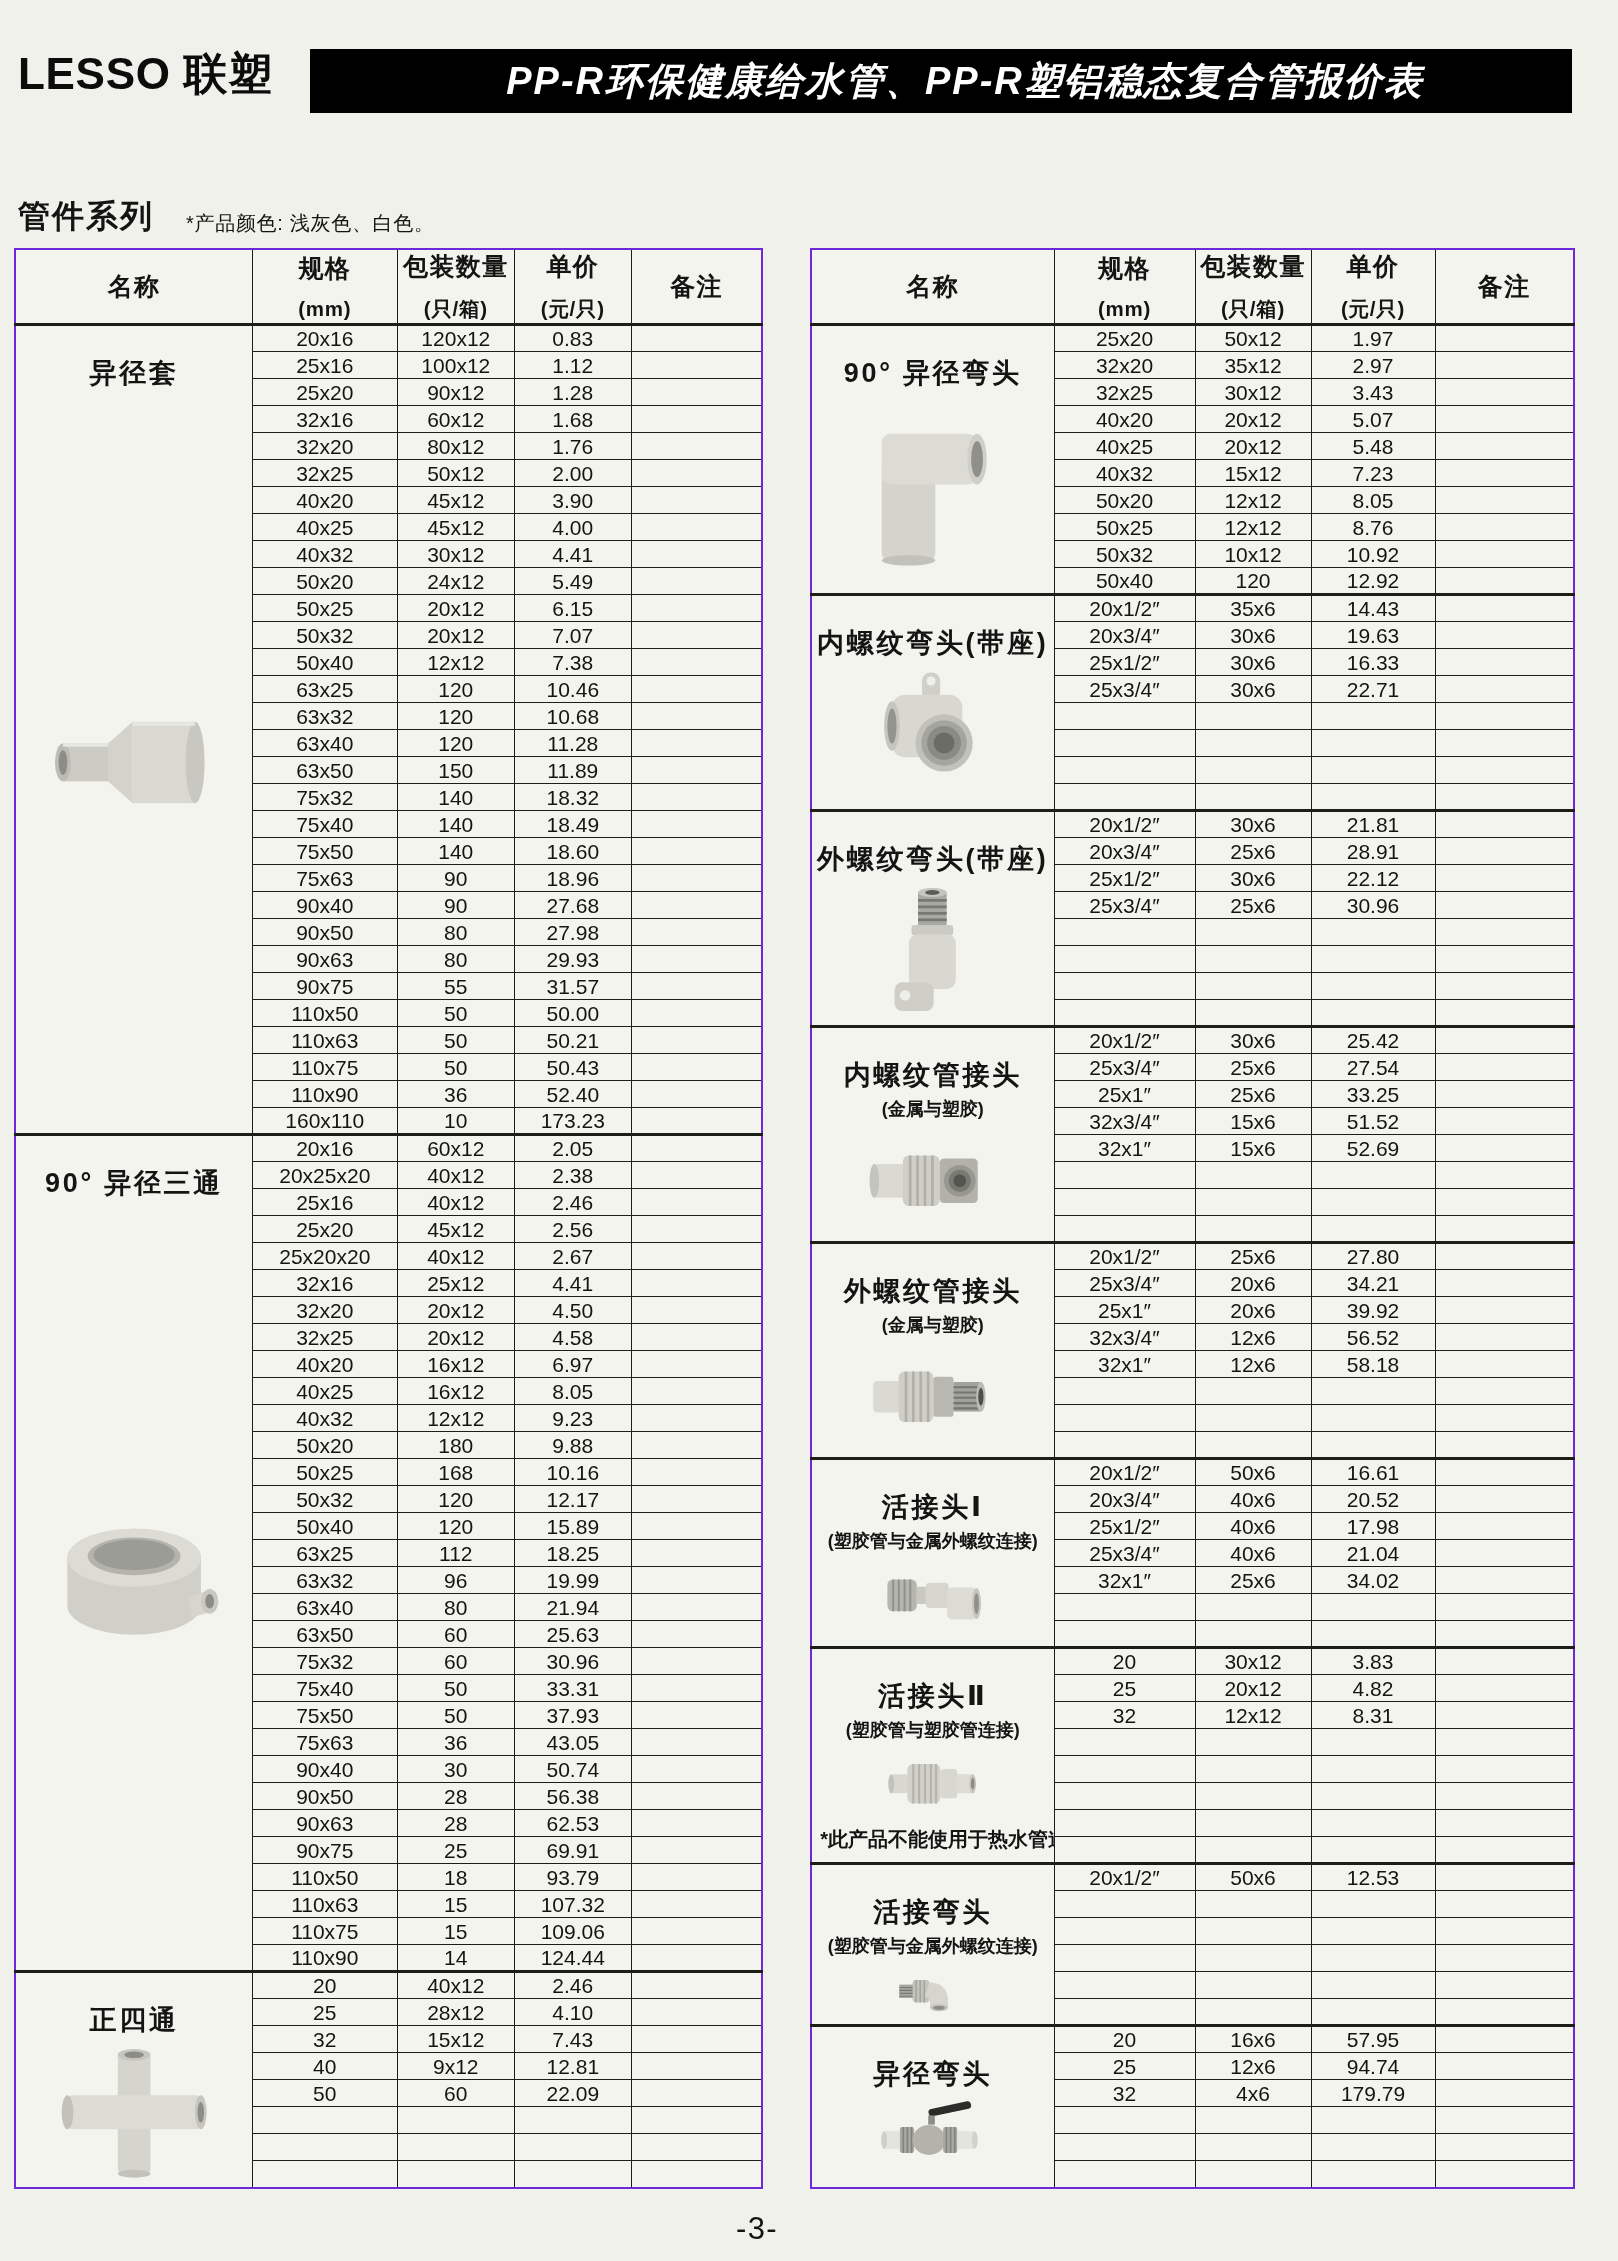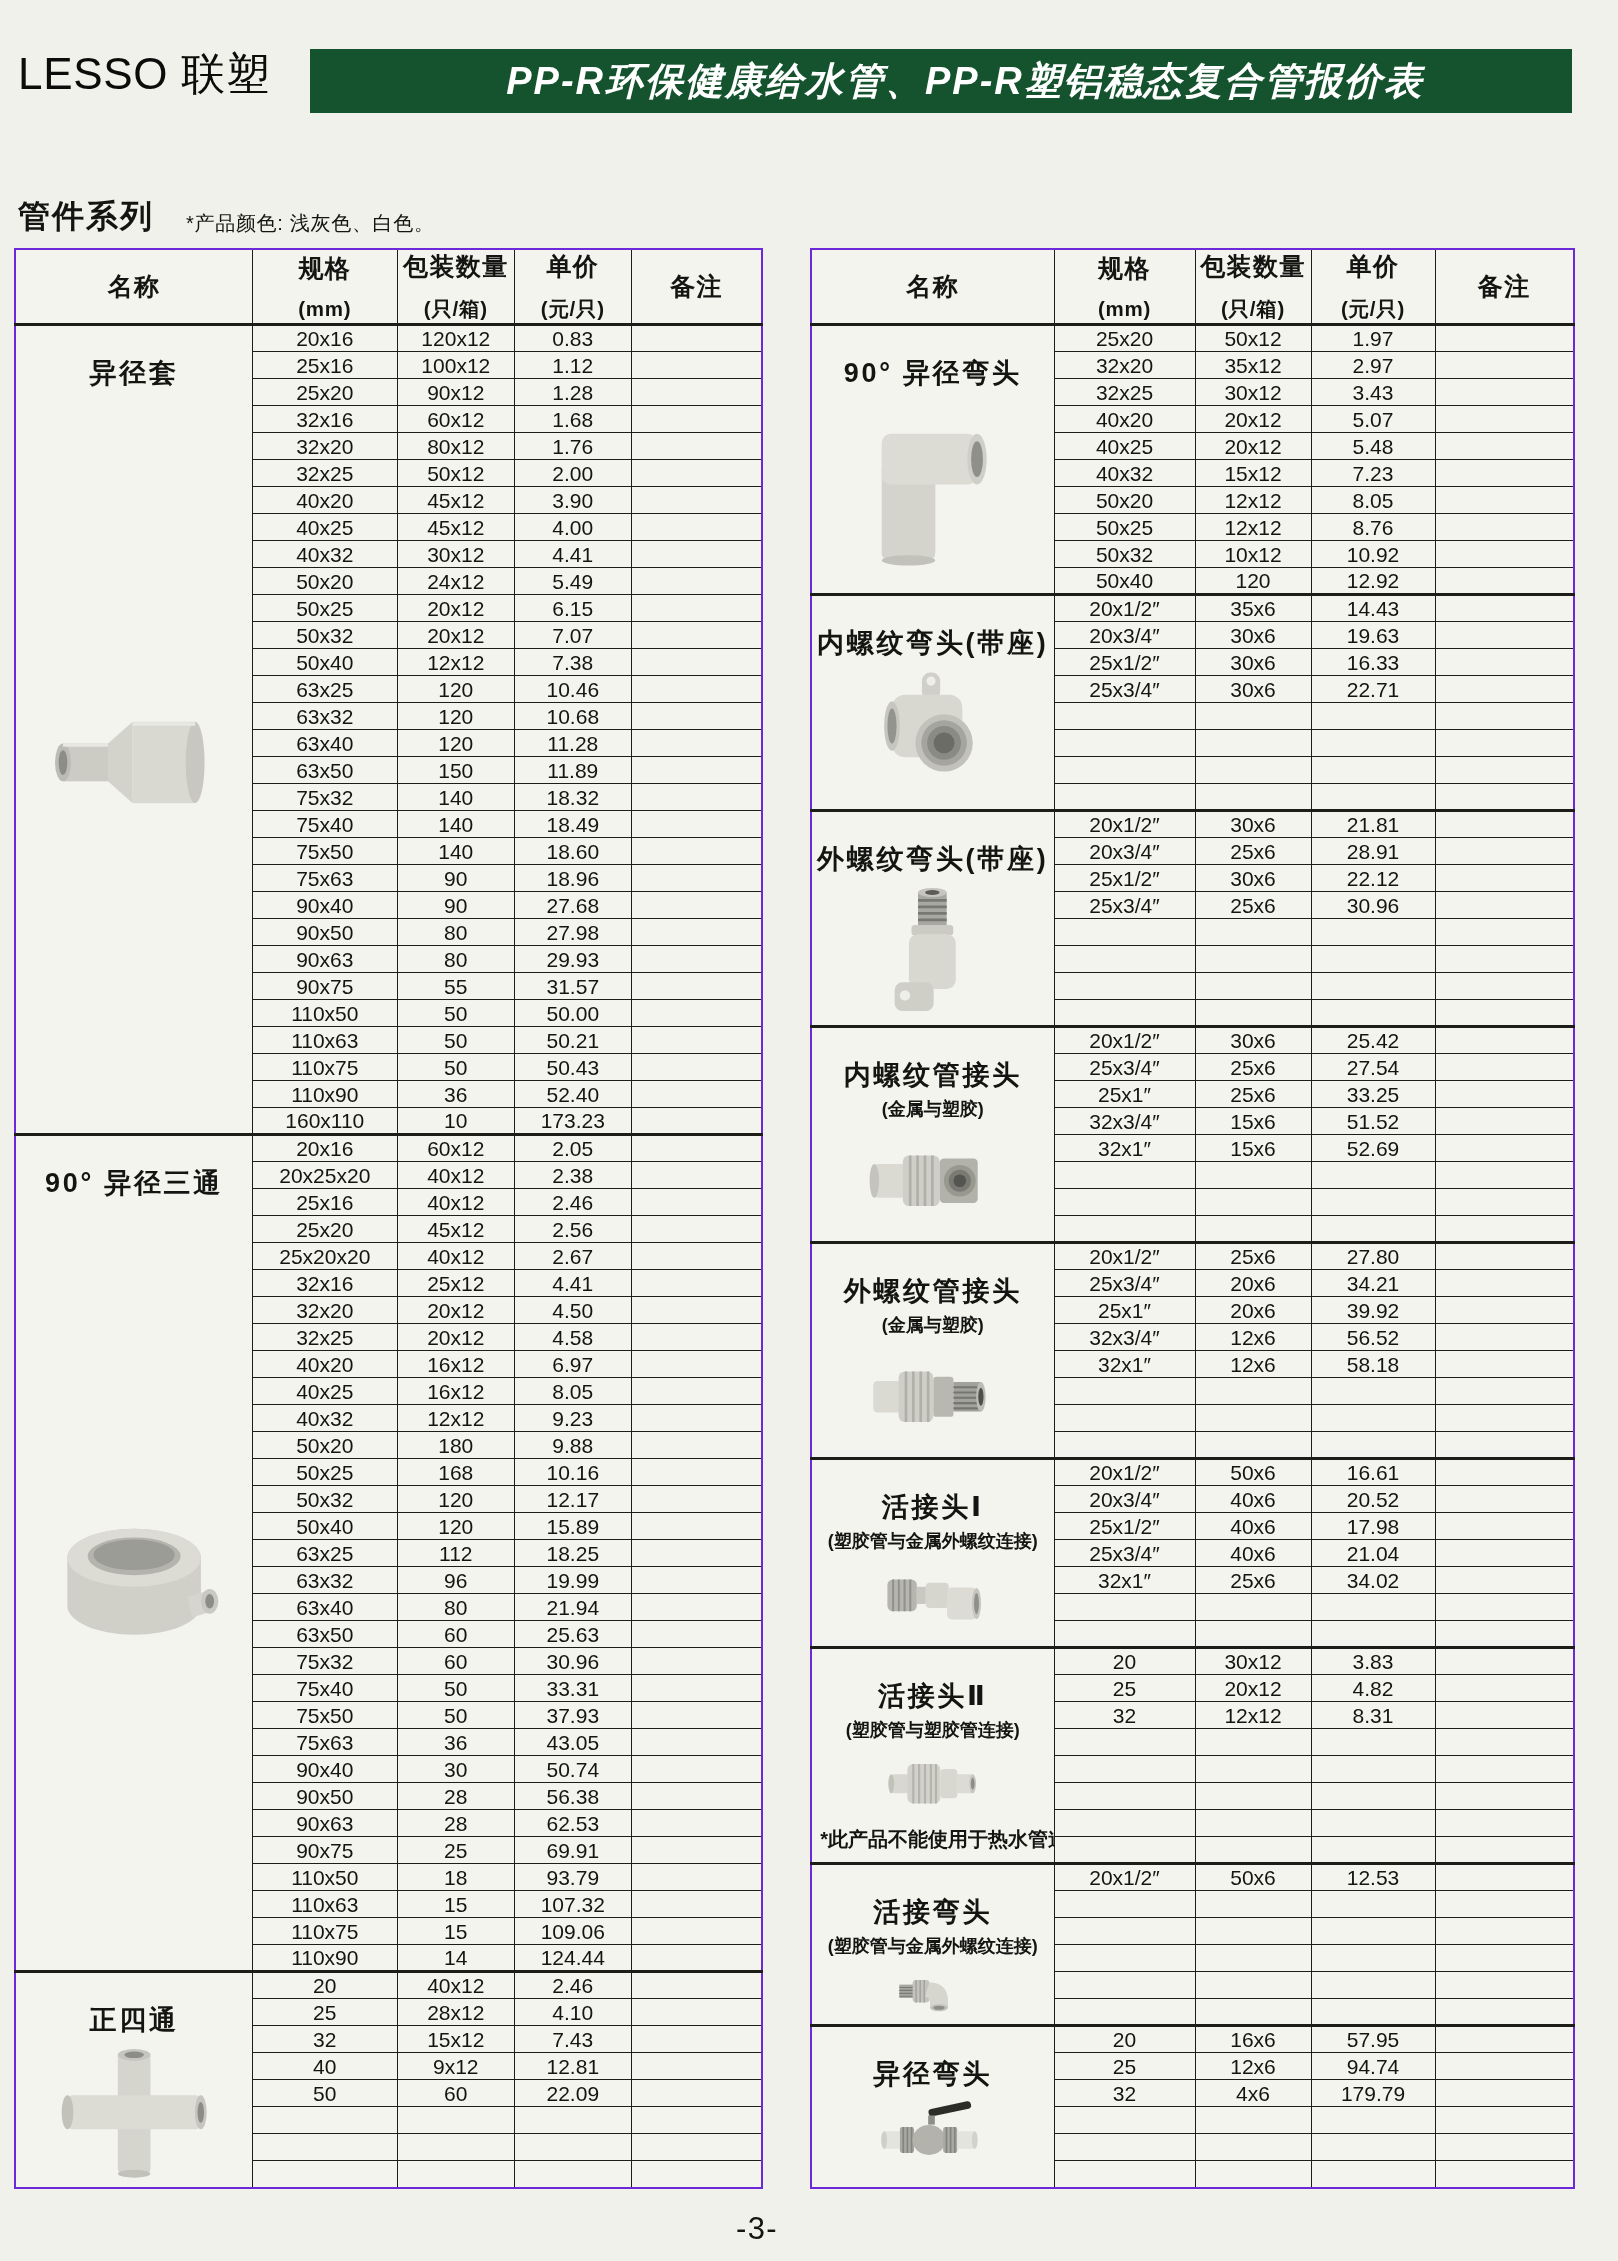--- a/index.html
+++ b/index.html
@@ -1,20 +1,20 @@
 <!DOCTYPE html>
 <html style="font-size:11px"><head>
 <meta charset="utf-8">
 <style>
   html,body{margin:0;padding:0;background:#d8d9d2;}
   .page{position:relative;width:1619px;height:2261px;background:#f0f1ea;margin:0 auto;overflow:hidden;
         font-family:"Liberation Sans","DejaVu Sans",sans-serif;color:#141412;}
   
-  .brand{position:absolute;left:18px;top:45px;font-size:44px;font-weight:400;letter-spacing:0.7px;color:#0c0c0a;white-space:nowrap;}
-  .banner{position:absolute;left:310px;top:49px;width:1262px;height:64px;background:#14532d;
+  .brand{position:absolute;left:18px;top:45px;font-size:44px;font-weight:700;letter-spacing:0.7px;color:#0c0c0a;white-space:nowrap;}
+  .banner{position:absolute;left:310px;top:49px;width:1262px;height:64px;background:#000000;
           display:flex;align-items:center;justify-content:center;box-sizing:border-box;padding-left:48px;}
   .banner-title{color:#ffffff;font-size:38px;font-weight:bold;font-style:italic;letter-spacing:2px;white-space:nowrap;}
   .series-title{position:absolute;left:18px;top:195px;font-size:32px;font-weight:bold;letter-spacing:2px;text-align:right;}
   .color-note{position:absolute;left:186px;top:210px;font-size:20px;letter-spacing:0.7px;}
   
   table.tbl{position:absolute;top:248px;border-collapse:collapse;table-layout:fixed;background:#f4f4ee;border:2px solid #6d28d9;}
   #left-table{left:14.3px;width:748px;}
   #right-table{left:810px;width:763px;}
   .tbl th,.tbl td{border:1.4px solid #1d1d1a;padding:0;vertical-align:middle;}
   .tbl thead tr{height:59px;}

